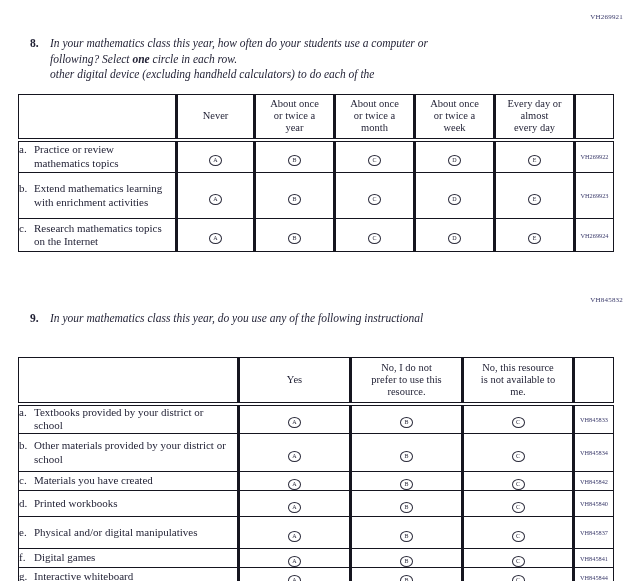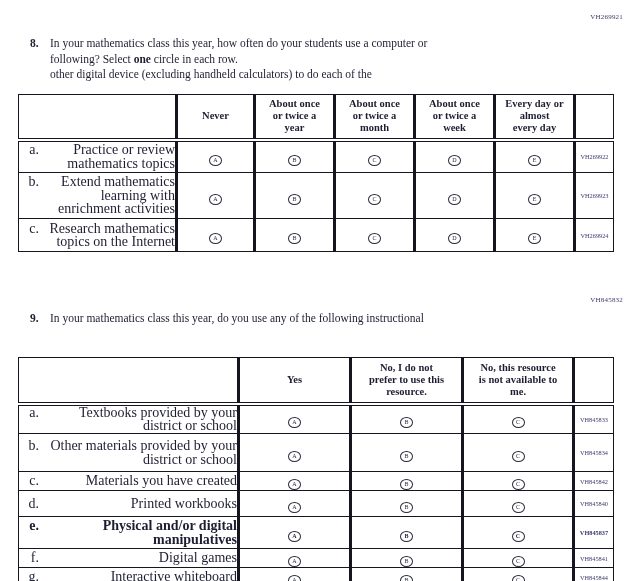--- a/index.html
+++ b/index.html
@@ -18,64 +18,63 @@
   #anchor8{top:13px;}
   #anchor9{top:296px;}
   .question{
     position:absolute;left:30px;
     display:flex;gap:7px;
     font-size:11.5px;line-height:15.5px;
   }
   #q8{top:36px;}
   #q9{top:311px;}
   .qnum{font-weight:bold;min-width:13px;}
-  .qtext{width:500px;}
+  .qtext{width:500px;font-style:italic;}
   .bold-one{font-weight:bold;}
   table.survey{
     position:absolute;left:18px;
     border-collapse:collapse;
     table-layout:fixed;
   }
   #table8{top:94px;}
   #table9{top:357px;}
   table.survey th, table.survey td{
     border:1px solid #15151f;
     padding:0;
   }
   table.survey{border:1.5px solid #15151f;}
   table.survey th{
     border-bottom:4px double #15151f;
     font-size:10.5px;line-height:12px;
-    font-weight:bold;
+    font-weight:normal;
     text-align:center;vertical-align:middle;
     white-space:pre-line;
     padding:2px 1px;
   }
   
   table.survey th + th,
   table.survey td + td{
     border-left:3px solid #15151f;
   }
   #table8 thead tr{height:45px;}
   #table8 tbody tr:nth-child(1){height:33px;}
   #table8 tbody tr:nth-child(2){height:46px;}
   #table8 tbody tr:nth-child(3){height:33px;}
   #table9 thead tr{height:46px;}
   #table9 tbody tr:nth-child(1){height:30px;}
   #table9 tbody tr:nth-child(2){height:38px;}
   #table9 tbody tr:nth-child(3){height:19px;}
   #table9 tbody tr:nth-child(4){height:26px;}
-  #table9 tbody tr:nth-child(5){height:32px;font-weight:bold;}
+  #table9 tbody tr:nth-child(5){height:32px;}
   #table9 tbody tr:nth-child(6){height:19px;}
   #table9 tbody tr:nth-child(7){height:18px;}
   td.lab{
-    font-size:14px;line-height:13.5px;
+    font-size:11px;line-height:13.5px;
     vertical-align:middle;
     padding:2px 3px 2px 4px;
-    text-align:right;
   }
   td.lab .ltr{display:inline-block;width:15px;vertical-align:top;}
   td.lab .ltxt{display:inline-block;width:calc(100% - 20px);vertical-align:top;}
   td.opt{text-align:center;vertical-align:middle;}
   .bubble{
     display:inline-flex;align-items:center;justify-content:center;
     width:11px;height:9px;
     border:1px solid #2a2a3a;border-radius:50%;
     font-size:6px;line-height:7px;color:#2a2a3a;
   }

